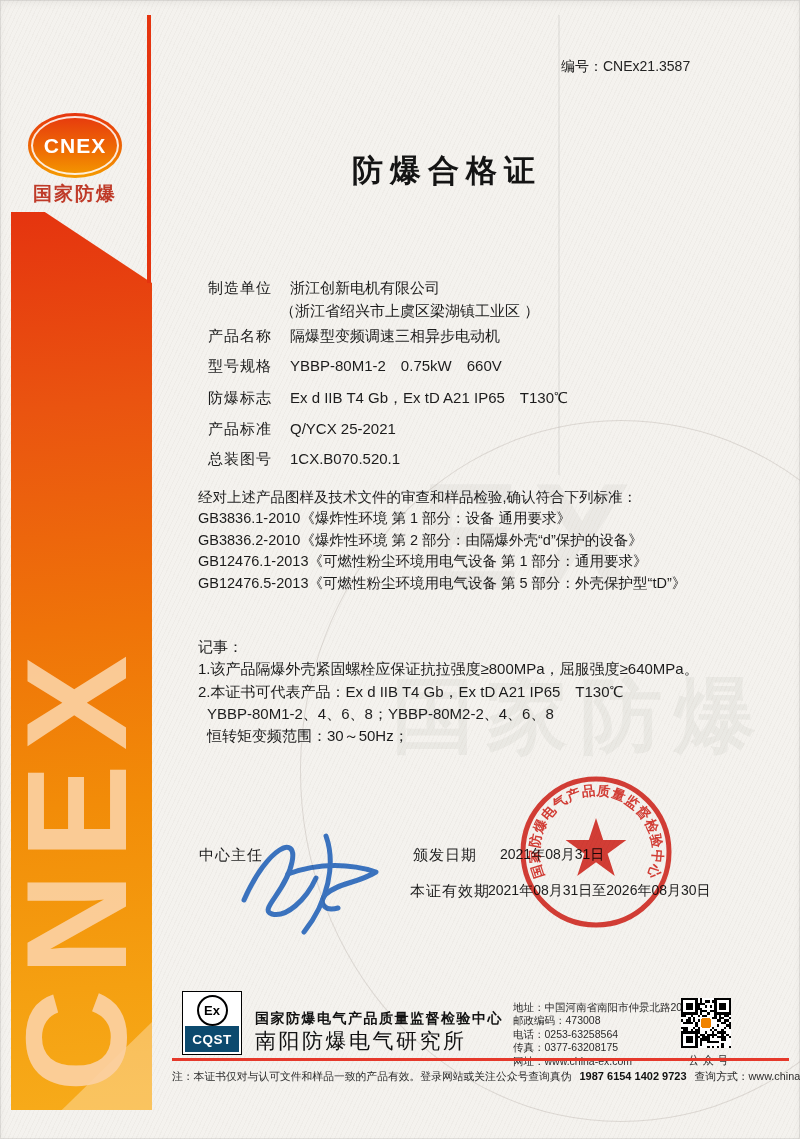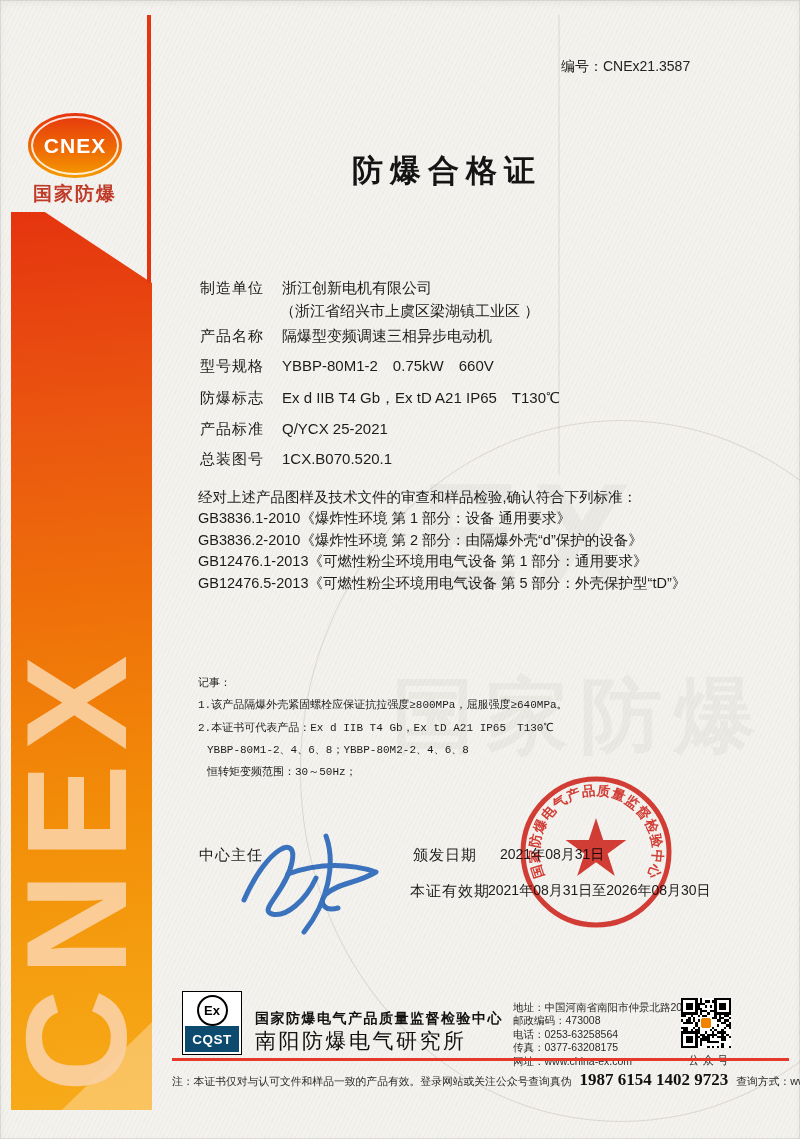--- a/index.html
+++ b/index.html
@@ -48,27 +48,27 @@
   .title{left:352px;top:150px;font-size:31px;font-weight:800;letter-spacing:7px;color:#141414;z-index:3;}
   
   .wm-ellipse{left:300px;top:420px;width:640px;height:700px;border-radius:50%;
     border:1.5px solid rgba(150,140,130,0.25);z-index:1;}
   .wm-ex{left:420px;top:450px;font-size:150px;font-weight:800;letter-spacing:12px;
     color:rgba(128,122,114,0.07);z-index:1;}
   .wm-chars{left:392px;top:662px;font-size:82px;font-weight:700;letter-spacing:12px;
     color:rgba(128,122,114,0.08);z-index:1;white-space:nowrap;}
   .fold{left:558px;top:15px;width:2px;height:460px;background:rgba(0,0,0,0.05);z-index:1;}
   
-  .frow{left:200px;display:flex;font-size:15px;line-height:20px;z-index:3;}
+  .frow{left:208px;display:flex;font-size:15px;line-height:20px;z-index:3;}
   .frow .lbl{width:64px;letter-spacing:1px;color:#1c1c1c;flex:none;margin-right:18px;}
   .frow .val{white-space:nowrap;color:#1c1c1c;}
   .val2{left:280px;font-size:15px;color:#1c1c1c;z-index:3;white-space:nowrap;}
   
   .stds{left:198px;top:487px;font-size:14.5px;line-height:21.4px;z-index:3;color:#1c1c1c;}
-  .notes{left:198px;top:672px;font-size:11px;line-height:22.3px;z-index:3;color:#1c1c1c;font-family:Liberation Mono, monospace;}
+  .notes{left:198px;top:636px;font-size:15px;line-height:22.3px;z-index:3;color:#1c1c1c;}
   .notes .indent{padding-left:9px;}
   
   .slabel{font-size:15px;letter-spacing:1px;z-index:3;color:#1c1c1c;}
   .sval{font-size:14px;z-index:3;color:#1c1c1c;white-space:nowrap;}
   .sig{left:228px;top:820px;width:172px;height:118px;z-index:5;mix-blend-mode:multiply;}
   .stamp{left:516px;top:772px;width:160px;height:160px;z-index:5;mix-blend-mode:multiply;opacity:0.88;}
   
   .fmark{left:182px;top:991px;width:60px;height:64px;border:1.5px solid #000;z-index:3;
     background:#fff;box-sizing:border-box;padding:2px;display:flex;flex-direction:column;}
   .fmark .ex-half{height:32px;display:flex;align-items:center;justify-content:center;}
@@ -76,21 +76,21 @@
     display:flex;align-items:center;justify-content:center;font-size:13px;font-weight:700;color:#000;}
   .fmark .cqst-half{flex:1;background:#0c4a6e;color:#fff;display:flex;align-items:center;justify-content:center;
     font-size:13.5px;font-weight:700;letter-spacing:0.5px;}
   .fc-name{left:255px;top:1010px;font-size:14px;font-weight:700;letter-spacing:1.5px;color:#111;z-index:3;}
   .fc-inst{left:255px;top:1027px;font-size:21px;font-weight:400;letter-spacing:2.5px;color:#111;z-index:3;}
   .fcontact{left:513px;top:1001px;font-size:10.5px;line-height:13.4px;color:#2a2a2a;z-index:3;}
   .qr{left:681px;top:998px;width:50px;height:50px;z-index:3;}
   .qr-label{left:688px;top:1053px;font-size:11.5px;letter-spacing:3px;color:#333;z-index:3;}
   .rule{left:172px;top:1058px;width:617px;height:2.5px;background:#e5392b;z-index:3;}
   .note{left:172px;top:1070px;font-size:10.8px;color:#2a2a2a;z-index:3;white-space:nowrap;}
-  .note b{font-size:17px;margin:0 5px;color:#111;font-family:Liberation Serif, serif;}
+  .note b{font-size:11px;margin:0 5px;color:#111;}
 </style>
 </head>
 <body>
 
 <div class="page">
 
   <div class="abs wm-ellipse"></div>
   <div class="abs wm-ex">EX</div>
   <div class="abs wm-chars">国家防爆</div>
   <div class="abs fold"></div>

